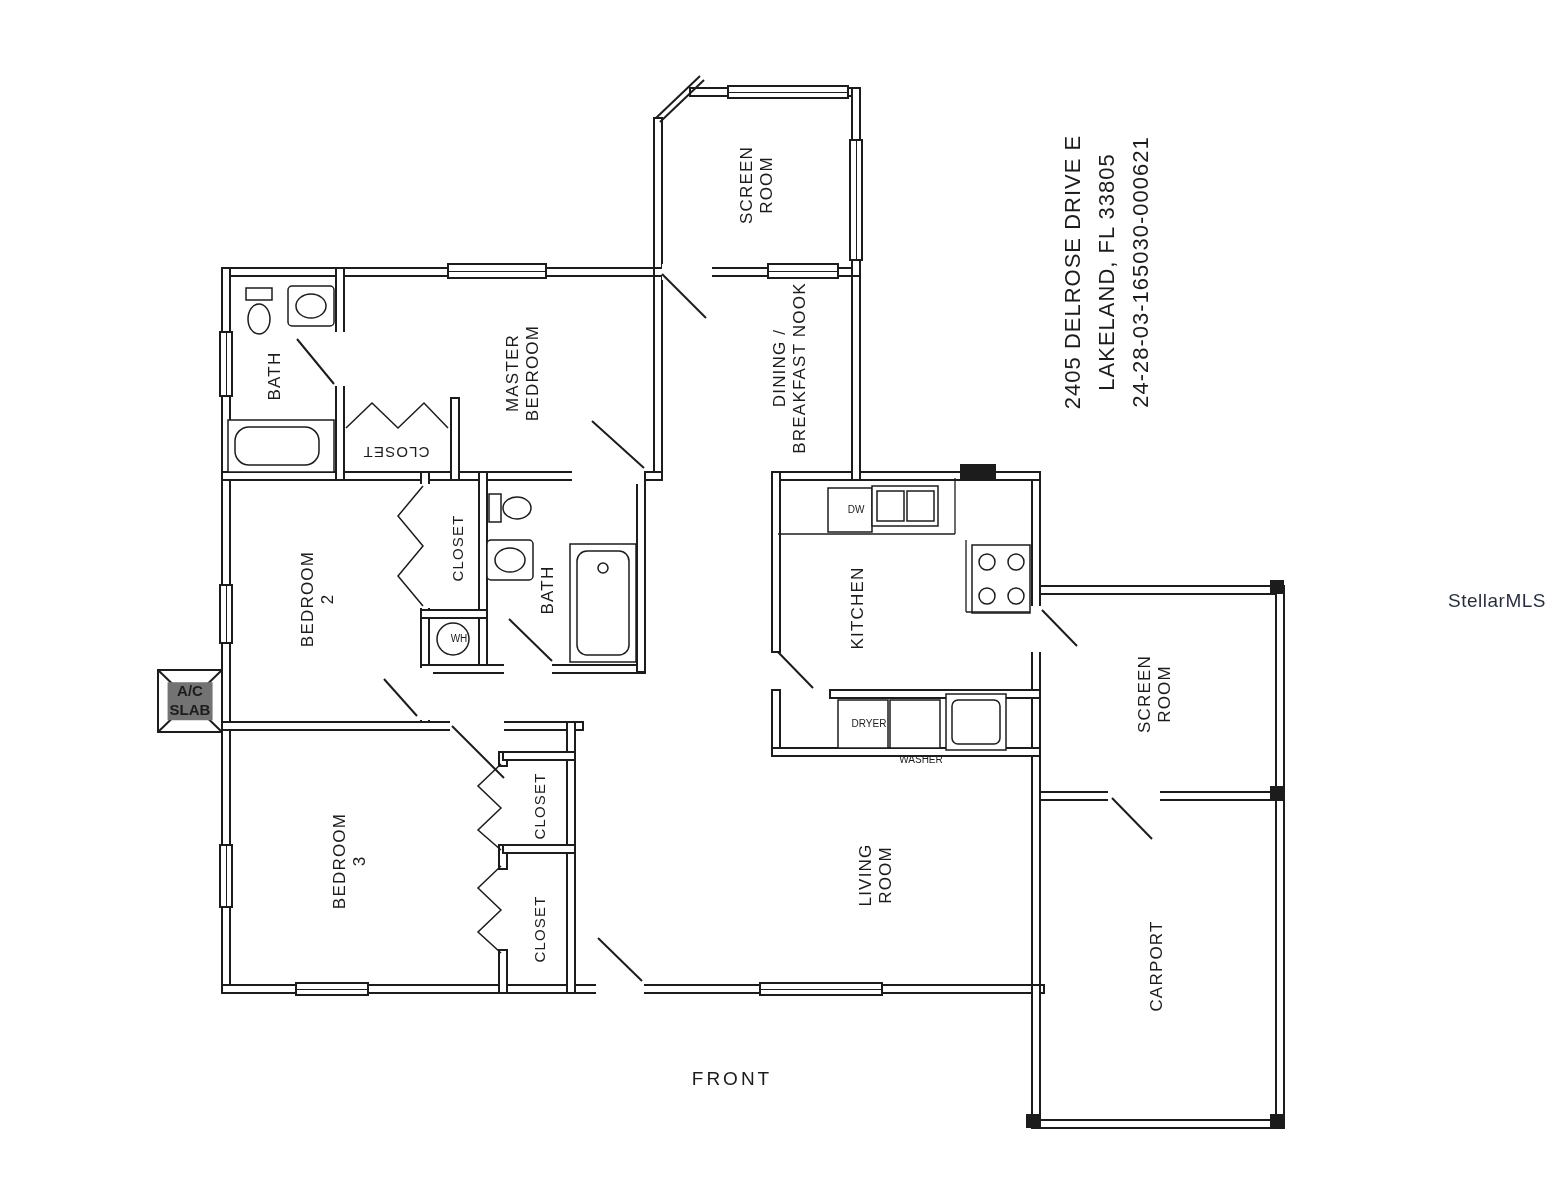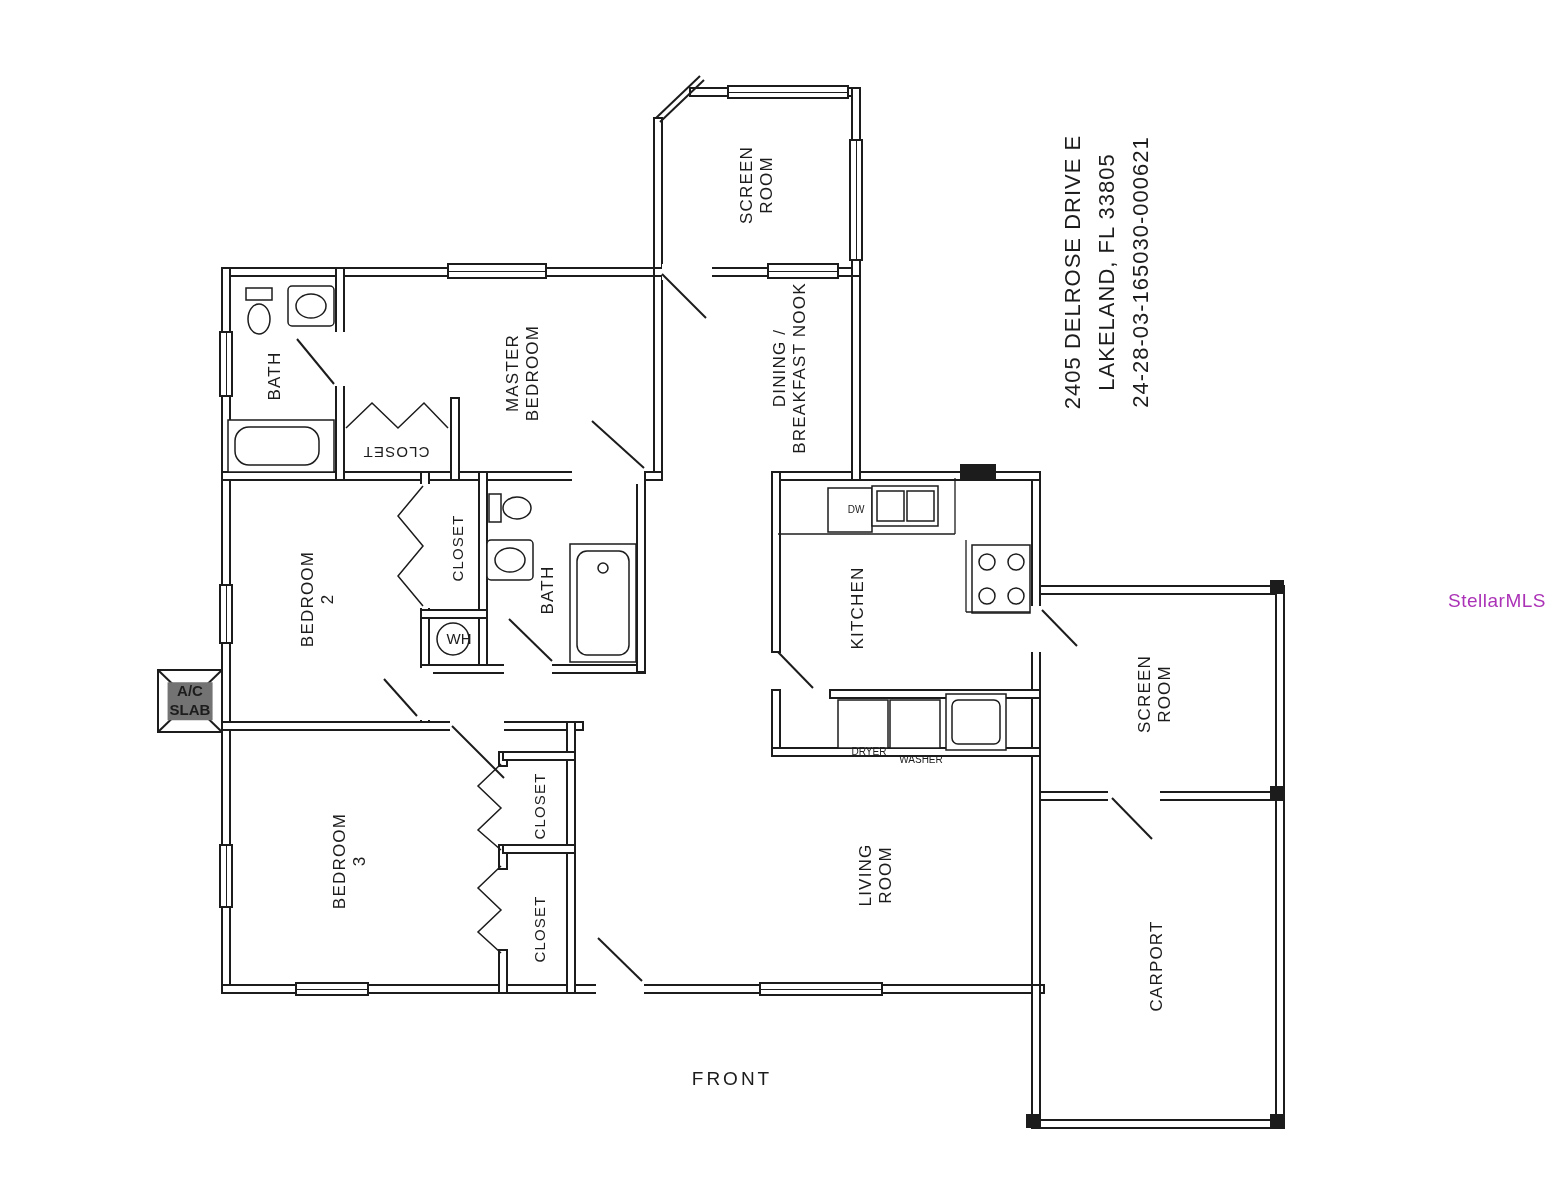--- a/index.html
+++ b/index.html
@@ -13,21 +13,21 @@
     font-size:17px;letter-spacing:1.2px;color:#1c1c1c;z-index:5;
   }
   .rot90{transform:translate(-50%,-50%) rotate(-90deg);}
   .rot180{transform:translate(-50%,-50%) rotate(180deg);}
   .rot0{transform:translate(-50%,-50%);}
   .small{font-size:15px;}
   .tiny{font-size:10px;letter-spacing:0;padding-left:12px;}
   .address{font-size:22px;line-height:34px;letter-spacing:1px;}
   .front{font-size:19px;letter-spacing:3px;margin-left:18px;}
   .acslab{font-size:15px;font-weight:bold;letter-spacing:0;background:#737373;line-height:1.25;padding:0 2px;}
-  .watermark{font-size:19px;letter-spacing:.5px;color:#a21caf;opacity:.9;}
+  .watermark{font-size:19px;letter-spacing:.5px;color:#0f172a;opacity:.9;}
 </style>
 </head>
 <body>
 
 <div id="plan">
 
   <svg width="1552" height="1200" viewBox="0 0 1552 1200">
 
     <g fill="#ffffff" stroke="#1c1c1c" stroke-width="2" shape-rendering="crispEdges">
       <rect x="222" y="268" width="440" height="8"></rect>
@@ -210,23 +210,23 @@
   <div class="lbl rot90" style="left:350px;top:861px;">BEDROOM
 3</div>
   <div class="lbl rot90 small" style="left:540px;top:806px;">CLOSET</div>
   <div class="lbl rot90 small" style="left:540px;top:929px;">CLOSET</div>
   <div class="lbl rot90" style="left:876px;top:875px;">LIVING
 ROOM</div>
   <div class="lbl rot90" style="left:1155px;top:694px;">SCREEN
 ROOM</div>
   <div class="lbl rot90" style="left:1157px;top:966px;">CARPORT</div>
 
-  <div class="lbl rot0 tiny" style="left:453px;top:639px;font-size:15px;">WH</div>
+  <div class="lbl rot0 tiny" style="left:453px;top:639px;font-size:10px;">WH</div>
   <div class="lbl rot0 tiny" style="left:850px;top:510px;">DW</div>
-  <div class="lbl rot0 tiny" style="left:863px;top:752px;">DRYER</div>
+  <div class="lbl rot0 tiny" style="left:863px;top:724px;">DRYER</div>
   <div class="lbl rot0 tiny" style="left:915px;top:760px;">WASHER</div>
   <div class="lbl rot0 acslab" style="left:190px;top:701px;">A/C
 SLAB</div>
 
   <div class="lbl rot0 front" style="left:714px;top:1079px;">FRONT</div>
   <div class="lbl rot90 address" style="left:1107px;top:272px;">2405 DELROSE DRIVE E
 LAKELAND, FL 33805
 24-28-03-165030-000621</div>
   <div class="lbl rot0 watermark" style="left:1497px;top:601px;">StellarMLS</div>
 

